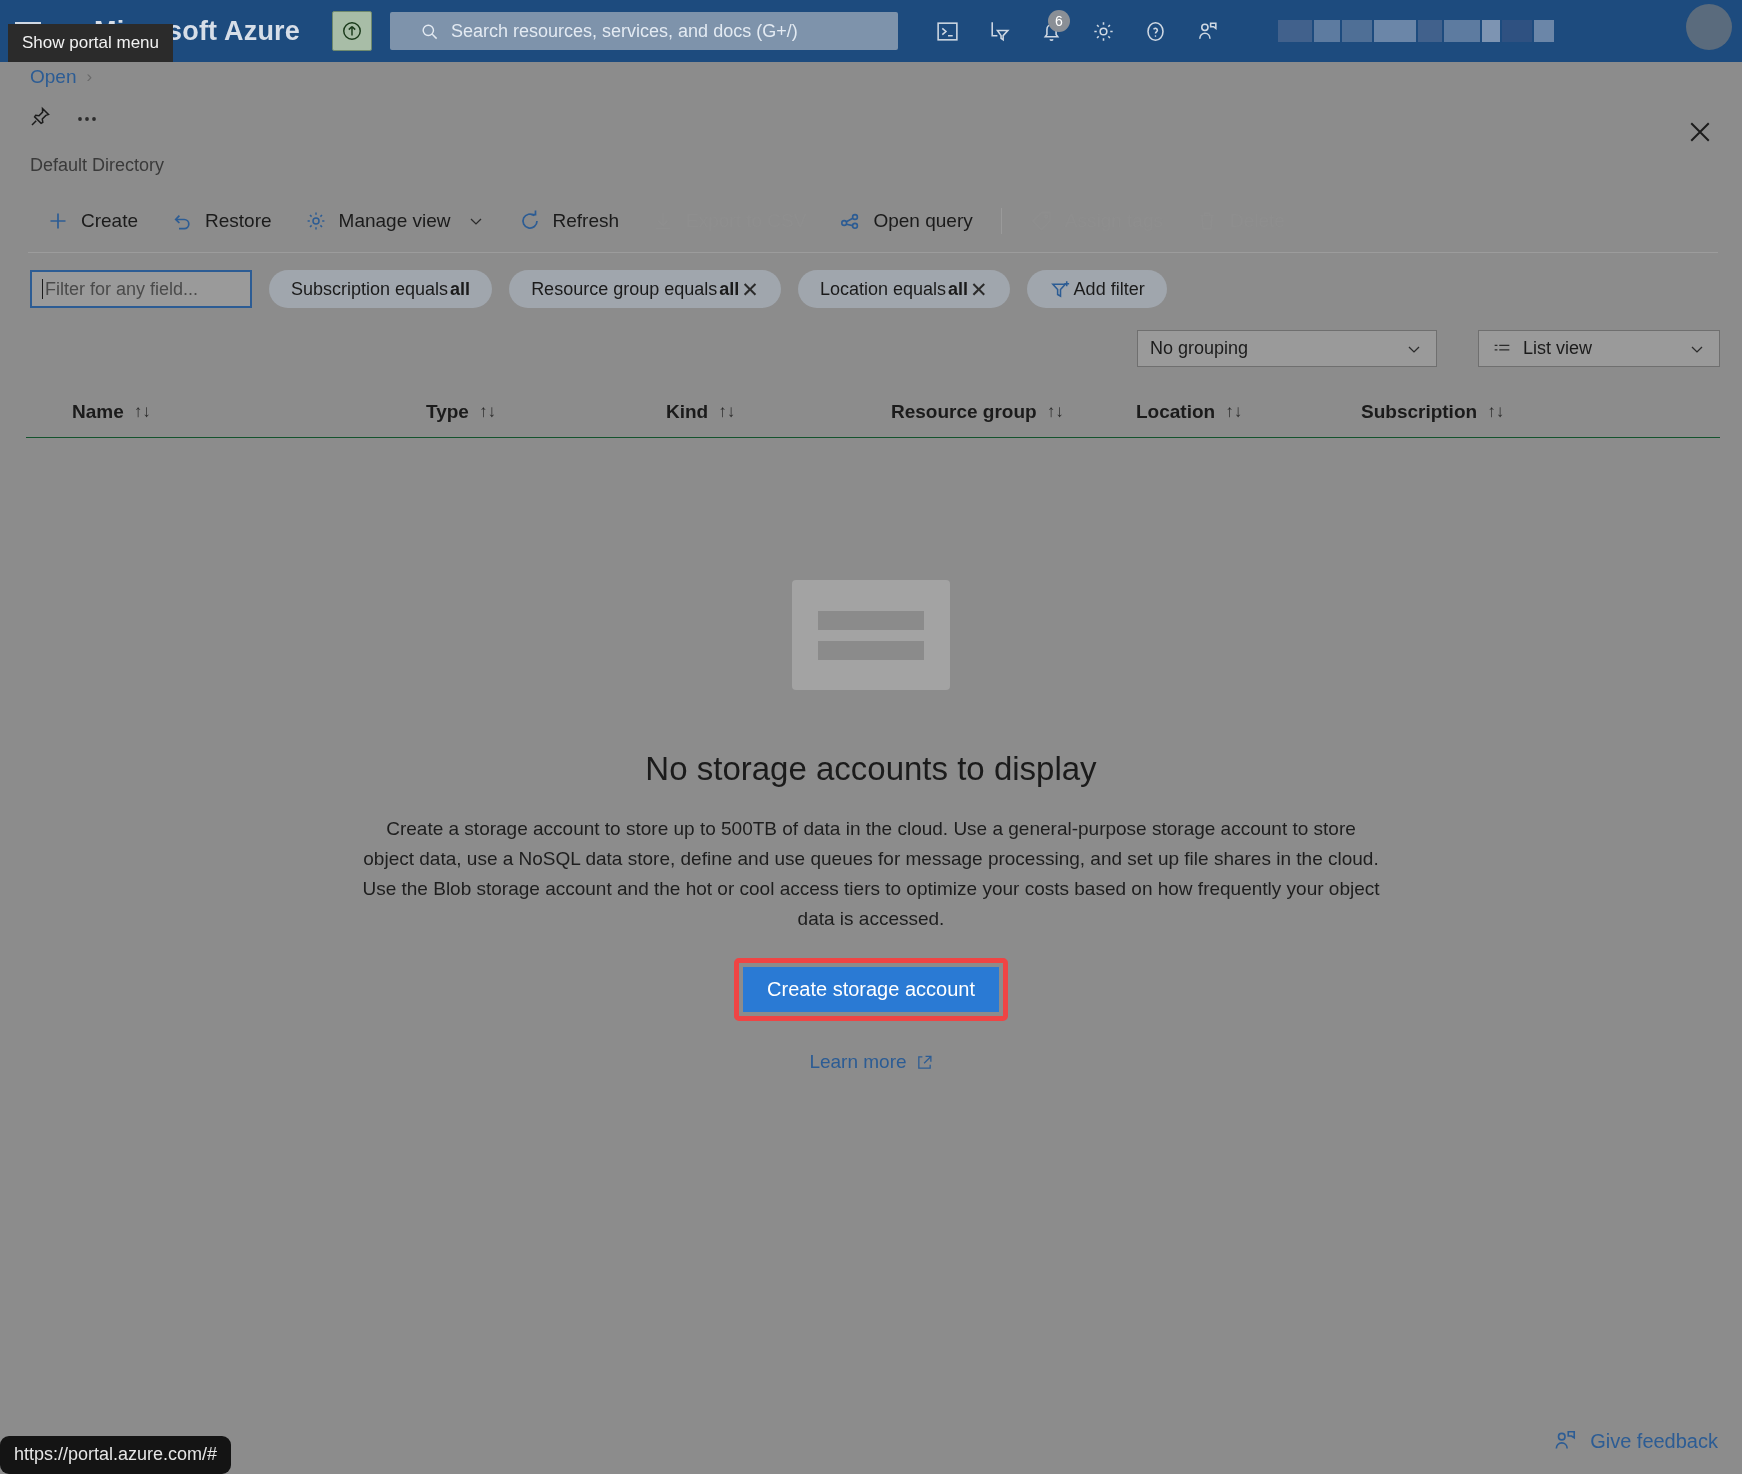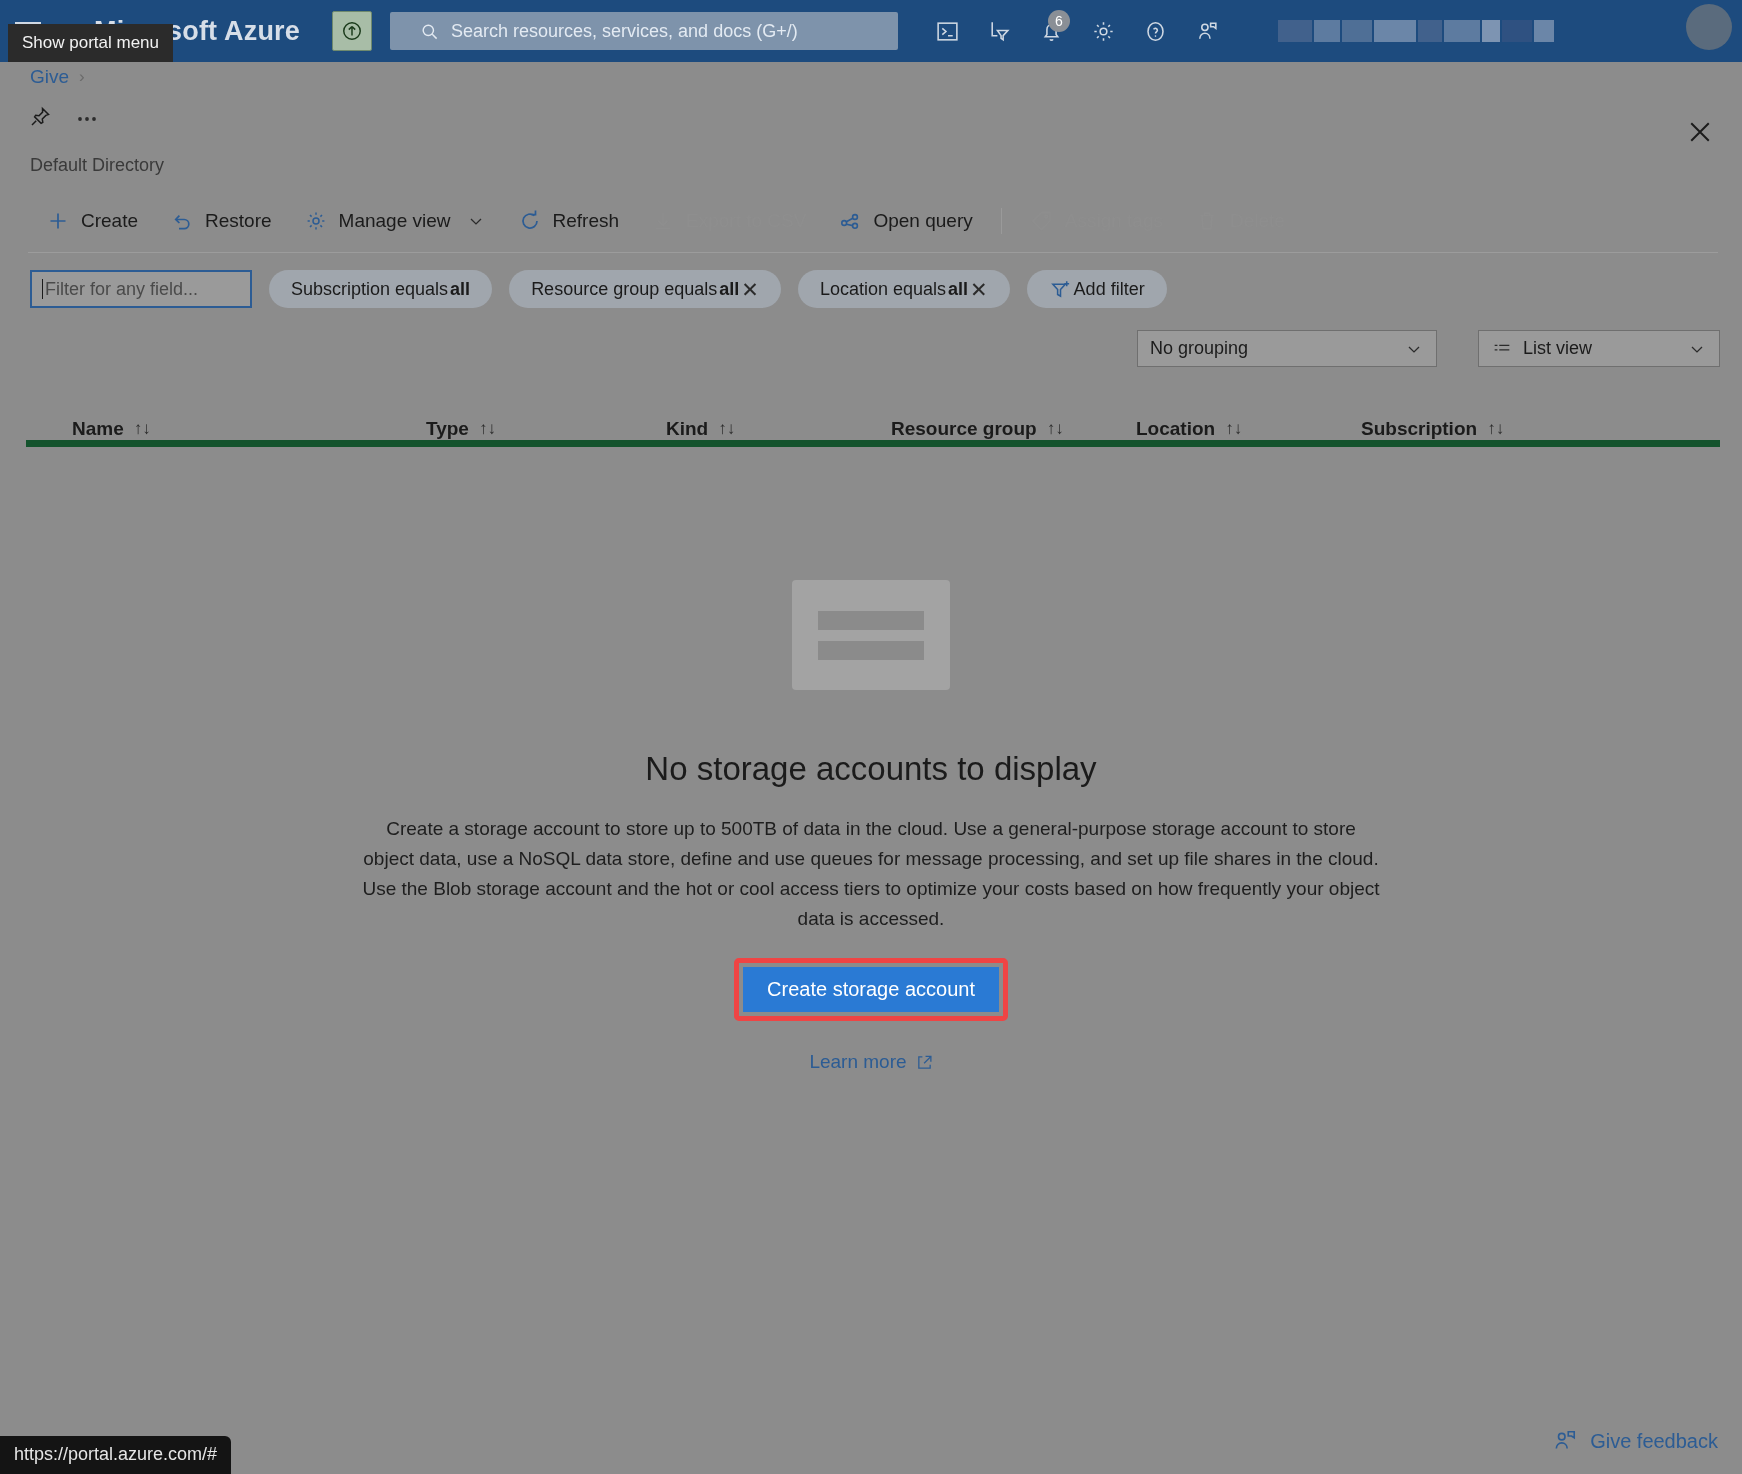--- a/index.html
+++ b/index.html
@@ -153,24 +153,24 @@
     height: 37px; background: #9a9a9a; border: 1px solid #6f6f6f;
     display: flex; align-items: center; justify-content: space-between;
     padding: 0 12px; font-size: 18px; color: #1b1b1b; cursor: pointer;
   }
   .select .lbl { display: flex; align-items: center; gap: 10px; }
   .sel-grouping { width: 300px; }
   .sel-view { width: 242px; margin-left: 23px; }
 
   
   .thead {
-    position: absolute; left: 26px; top: 395px;
+    position: absolute; left: 26px; top: 386px;
     width: 1694px; height: 52px;
-    display: flex; align-items: flex-end;
-    border-bottom: 7px solid #14532d;
+    display: flex; align-items: center;
+    border-bottom: 1px solid #14532d;
   }
   .th {
     display: flex; align-items: center; gap: 10px;
     font-size: 19px; font-weight: 700; color: #1b1b1b; cursor: pointer;
     white-space: nowrap;
   }
   .sorticon { font-size: 17px; font-weight: 400; color: #2b2b2b; }
 
   
   .empty {
@@ -204,21 +204,21 @@
   .feedback {
     position: absolute; right: 24px; bottom: 20px;
     display: flex; align-items: center; gap: 12px;
     color: #2c5c94; font-size: 20px; cursor: pointer;
   }
   .statusbar {
     position: absolute; left: 0; bottom: 0;
     background: #141414; color: #e6e6e6;
     font-size: 18px; padding: 8px 14px 9px 14px;
     border-top-right-radius: 6px;
-    max-width: 270px; overflow: hidden; white-space: nowrap;
+    max-width: 270px; overflow: hidden; white-space: nowrap; border-radius: 9px;
   }
   svg { display: block; }
 </style>
 </head>
 <body>
 
 <div id="page">
 
   <div class="topbar">
     <div class="hamburger">
@@ -293,21 +293,21 @@
       <i style="width:18px;background:#7d94b2"></i>
         <i style="width:30px;background:#2f5181"></i>
       <i style="width:20px;background:#6b86a8"></i>
     </div>
     <div class="avatar-top"></div>
   </div>
 
   <div class="tooltip">Show portal menu</div>
 
   <div class="breadcrumb">
-    <span class="crumb">Give</span>
+    <span class="crumb">Open</span>
     <span class="sep">›</span>
   </div>
 
   <div class="title-row">
     <span class="ico-btn">
       <svg width="24" height="24" viewBox="0 0 24 24" fill="none" stroke="#1b1b1b" stroke-width="1.5">
         <path d="M14.5 3.5l6 6-2.6.9-3.6 3.6.5 3.3-1.7 1.1-6.5-6.5 1.1-1.7 3.3.5 3.6-3.6z"></path>
           <path d="M8.2 15.8L4 20"></path>
       </svg>
     </span>

